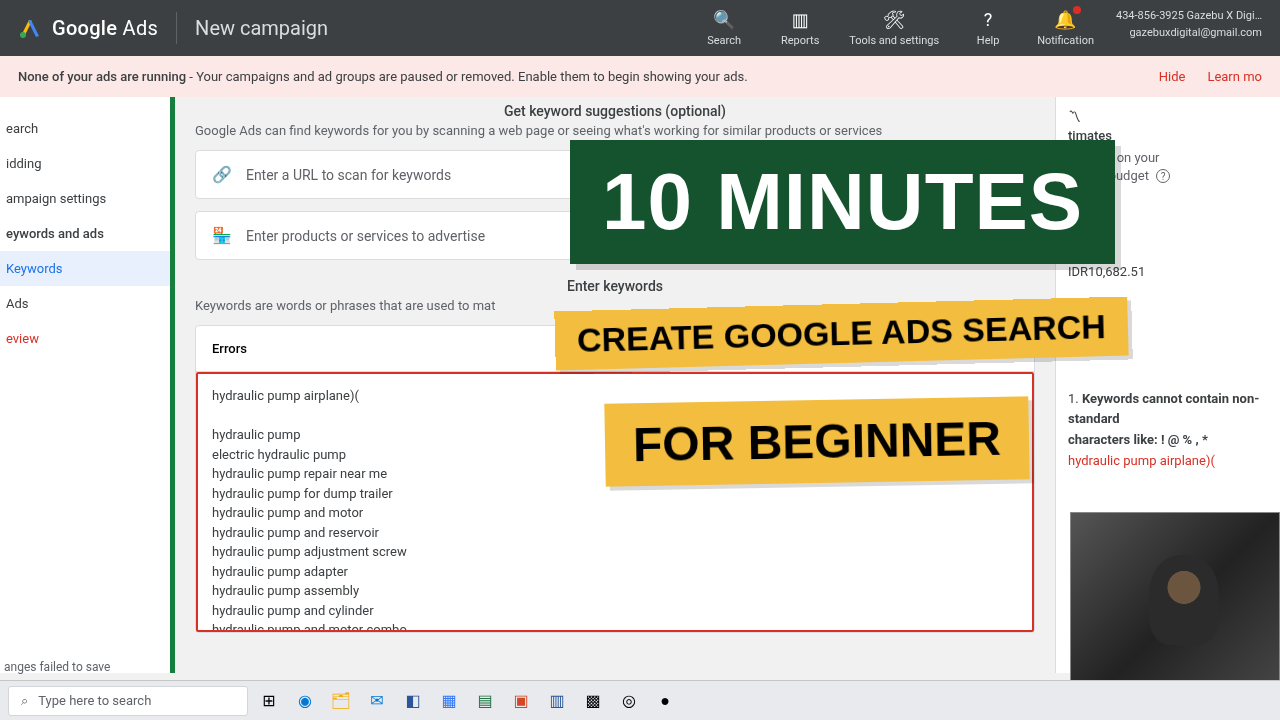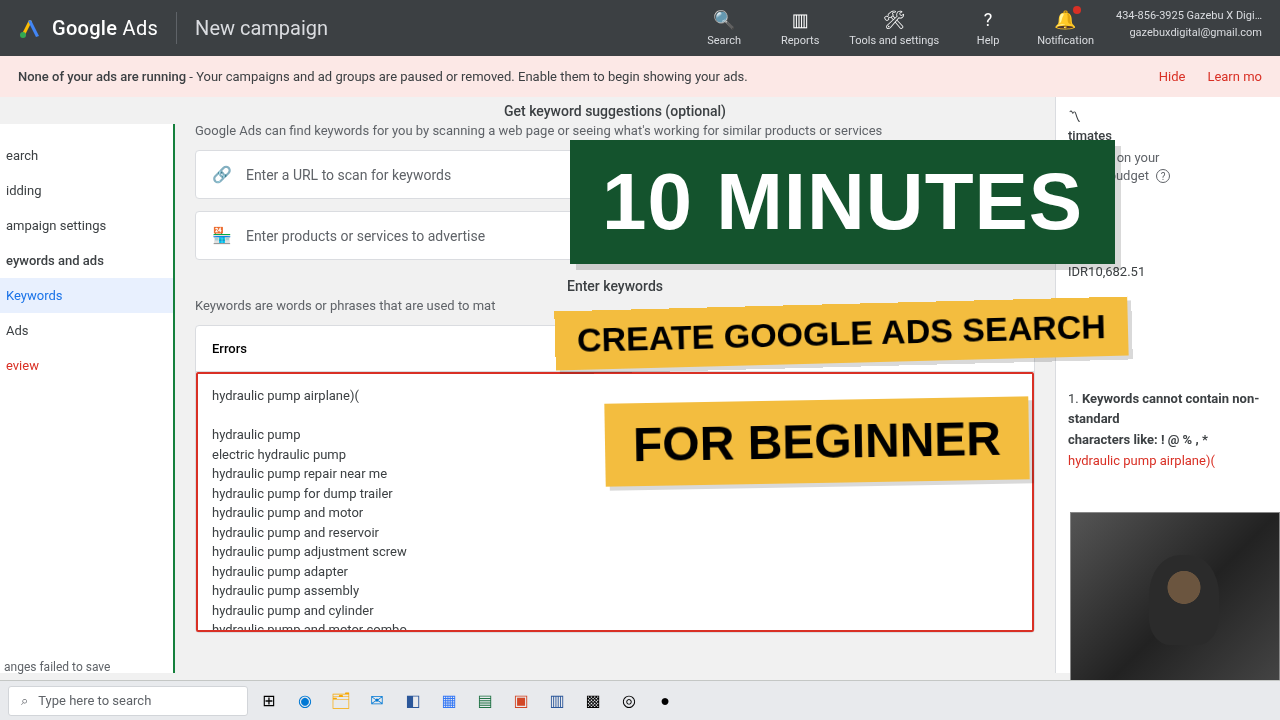--- a/index.html
+++ b/index.html
@@ -16,21 +16,21 @@
   .top-icon .glyph { font-size:18px; height:22px; display:flex; align-items:center; }
   .top-icon .lbl { font-size:11px; color:#dadce0; text-align:right; line-height:1.2; }
   .account { font-size:11px; color:#dadce0; text-align:right; line-height:1.5; }
   .notif-dot { position:relative; }
   .notif-dot::after { content:""; position:absolute; top:-2px; right:-4px; width:8px; height:8px; background:#d93025; border-radius:50%; }
   .alert-bar { background:#fce8e6; color:#3c4043; font-size:13px; padding:13px 18px; display:flex; align-items:center; }
   .alert-bar b { font-weight:500; }
   .alert-actions { margin-left:auto; display:flex; gap:22px;justify-content:flex-end; }
   .alert-actions span { color:#d93025; cursor:pointer; }
   .content { display:flex; height:calc(100% - 60px - 44px - 40px); }
-  .sidebar { width:175px; background:#fff; border-right:2px solid #15803d; padding-top:14px; overflow:hidden;margin-top:27px; }
+  .sidebar { width:175px; background:#fff; border-right:5px solid #15803d; padding-top:14px; overflow:hidden; }
   .side-item { padding:10px 14px 10px 6px; font-size:13px; color:#3c4043; cursor:pointer; }
   .side-item.sub { font-size:13px; }
   .side-item.active { color:#1a73e8; background:#e8f0fe; }
   .side-item.head { font-weight:500; }
   .side-item.red { color:#d93025; }
   .side-save { position:absolute; bottom:46px; left:4px; font-size:12px; color:#5f6368; }
   .main { flex:1; padding:0 20px; overflow:hidden; }
   .section-title { font-size:14px; font-weight:500; color:#3c4043; margin-top:6px;text-align:center; }
   .section-sub { font-size:13px; color:#5f6368; margin:4px 0 12px; }
   .input-row { display:flex; align-items:center; gap:14px; border:1px solid #dadce0; border-radius:4px; padding:14px 16px; margin-bottom:12px; background:#fff; }

